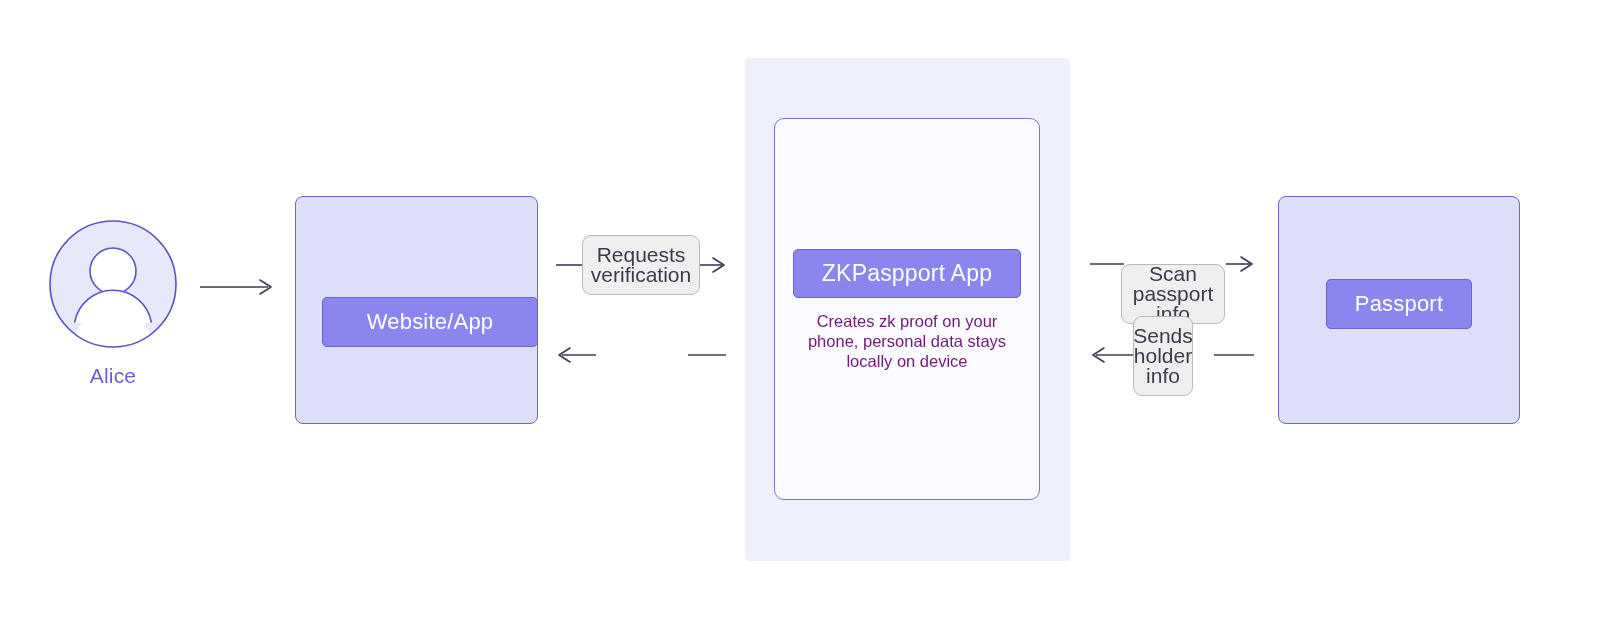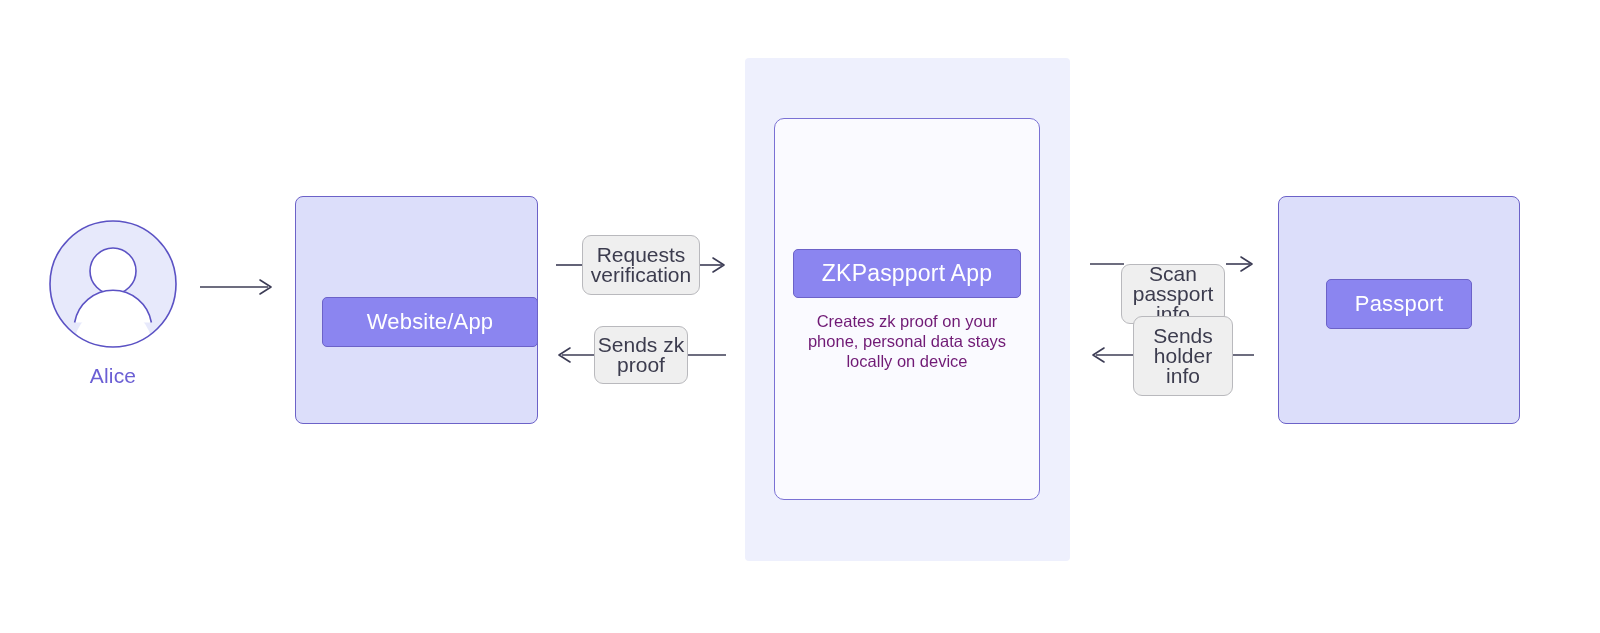--- a/index.html
+++ b/index.html
@@ -124,21 +124,21 @@
     align-items: center;
     justify-content: center;
     text-align: center;
     font-size: 21px;
     line-height: 20px;
     z-index: 3;
   }
   #chip-requests   { left: 582px;  top: 235px; width: 118px; height: 60px; }
   #chip-sendszk    { left: 594px;  top: 326px; width: 94px;  height: 58px; }
   #chip-scan       { left: 1121px; top: 224px; width: 104px; height: 60px; margin-top: 40px; }
-  #chip-sendsholder{ left: 1133px; top: 316px; width: 100px;  height: 80px; }
+  #chip-sendsholder{ left: 1133px; top: 316px; width: 60px;  height: 80px; }
 
   
   .conn {
     position: absolute;
     z-index: 1;
     overflow: visible;
   }
 </style>
 </head>
 <body>
@@ -179,23 +179,20 @@
   </svg>
   <div id="chip-requests" class="chip">
     <span>Requests verification</span>
   </div>
 
   <svg class="conn" style="left:556px; top:343px;" width="172" height="24" viewBox="0 0 172 24">
     <line x1="6" y1="12" x2="40" y2="12" stroke="#3c3c55" stroke-width="1.6"></line>
     <line x1="132" y1="12" x2="170" y2="12" stroke="#3c3c55" stroke-width="1.6"></line>
     <polyline points="14,5 3,12 14,19" fill="none" stroke="#3c3c55" stroke-width="1.6" stroke-linecap="round" stroke-linejoin="round"></polyline>
   </svg>
-  <div id="chip-sendszk" class="chip">
-    <span>Sends zk proof</span>
-  </div>
 
   <div id="panel-zk"></div>
   <div id="card-zk"></div>
   <div id="pill-zkapp" class="pill">ZKPaspport App</div>
   <div id="zk-description">Creates zk proof on your phone, personal data stays locally on device</div>
 
   <svg class="conn" style="left:1090px; top:252px;" width="172" height="24" viewBox="0 0 172 24">
     <line x1="0" y1="12" x2="34" y2="12" stroke="#3c3c55" stroke-width="1.6"></line>
     <line x1="136" y1="12" x2="160" y2="12" stroke="#3c3c55" stroke-width="1.6"></line>
     <polyline points="151,5 162,12 151,19" fill="none" stroke="#3c3c55" stroke-width="1.6" stroke-linecap="round" stroke-linejoin="round"></polyline>

